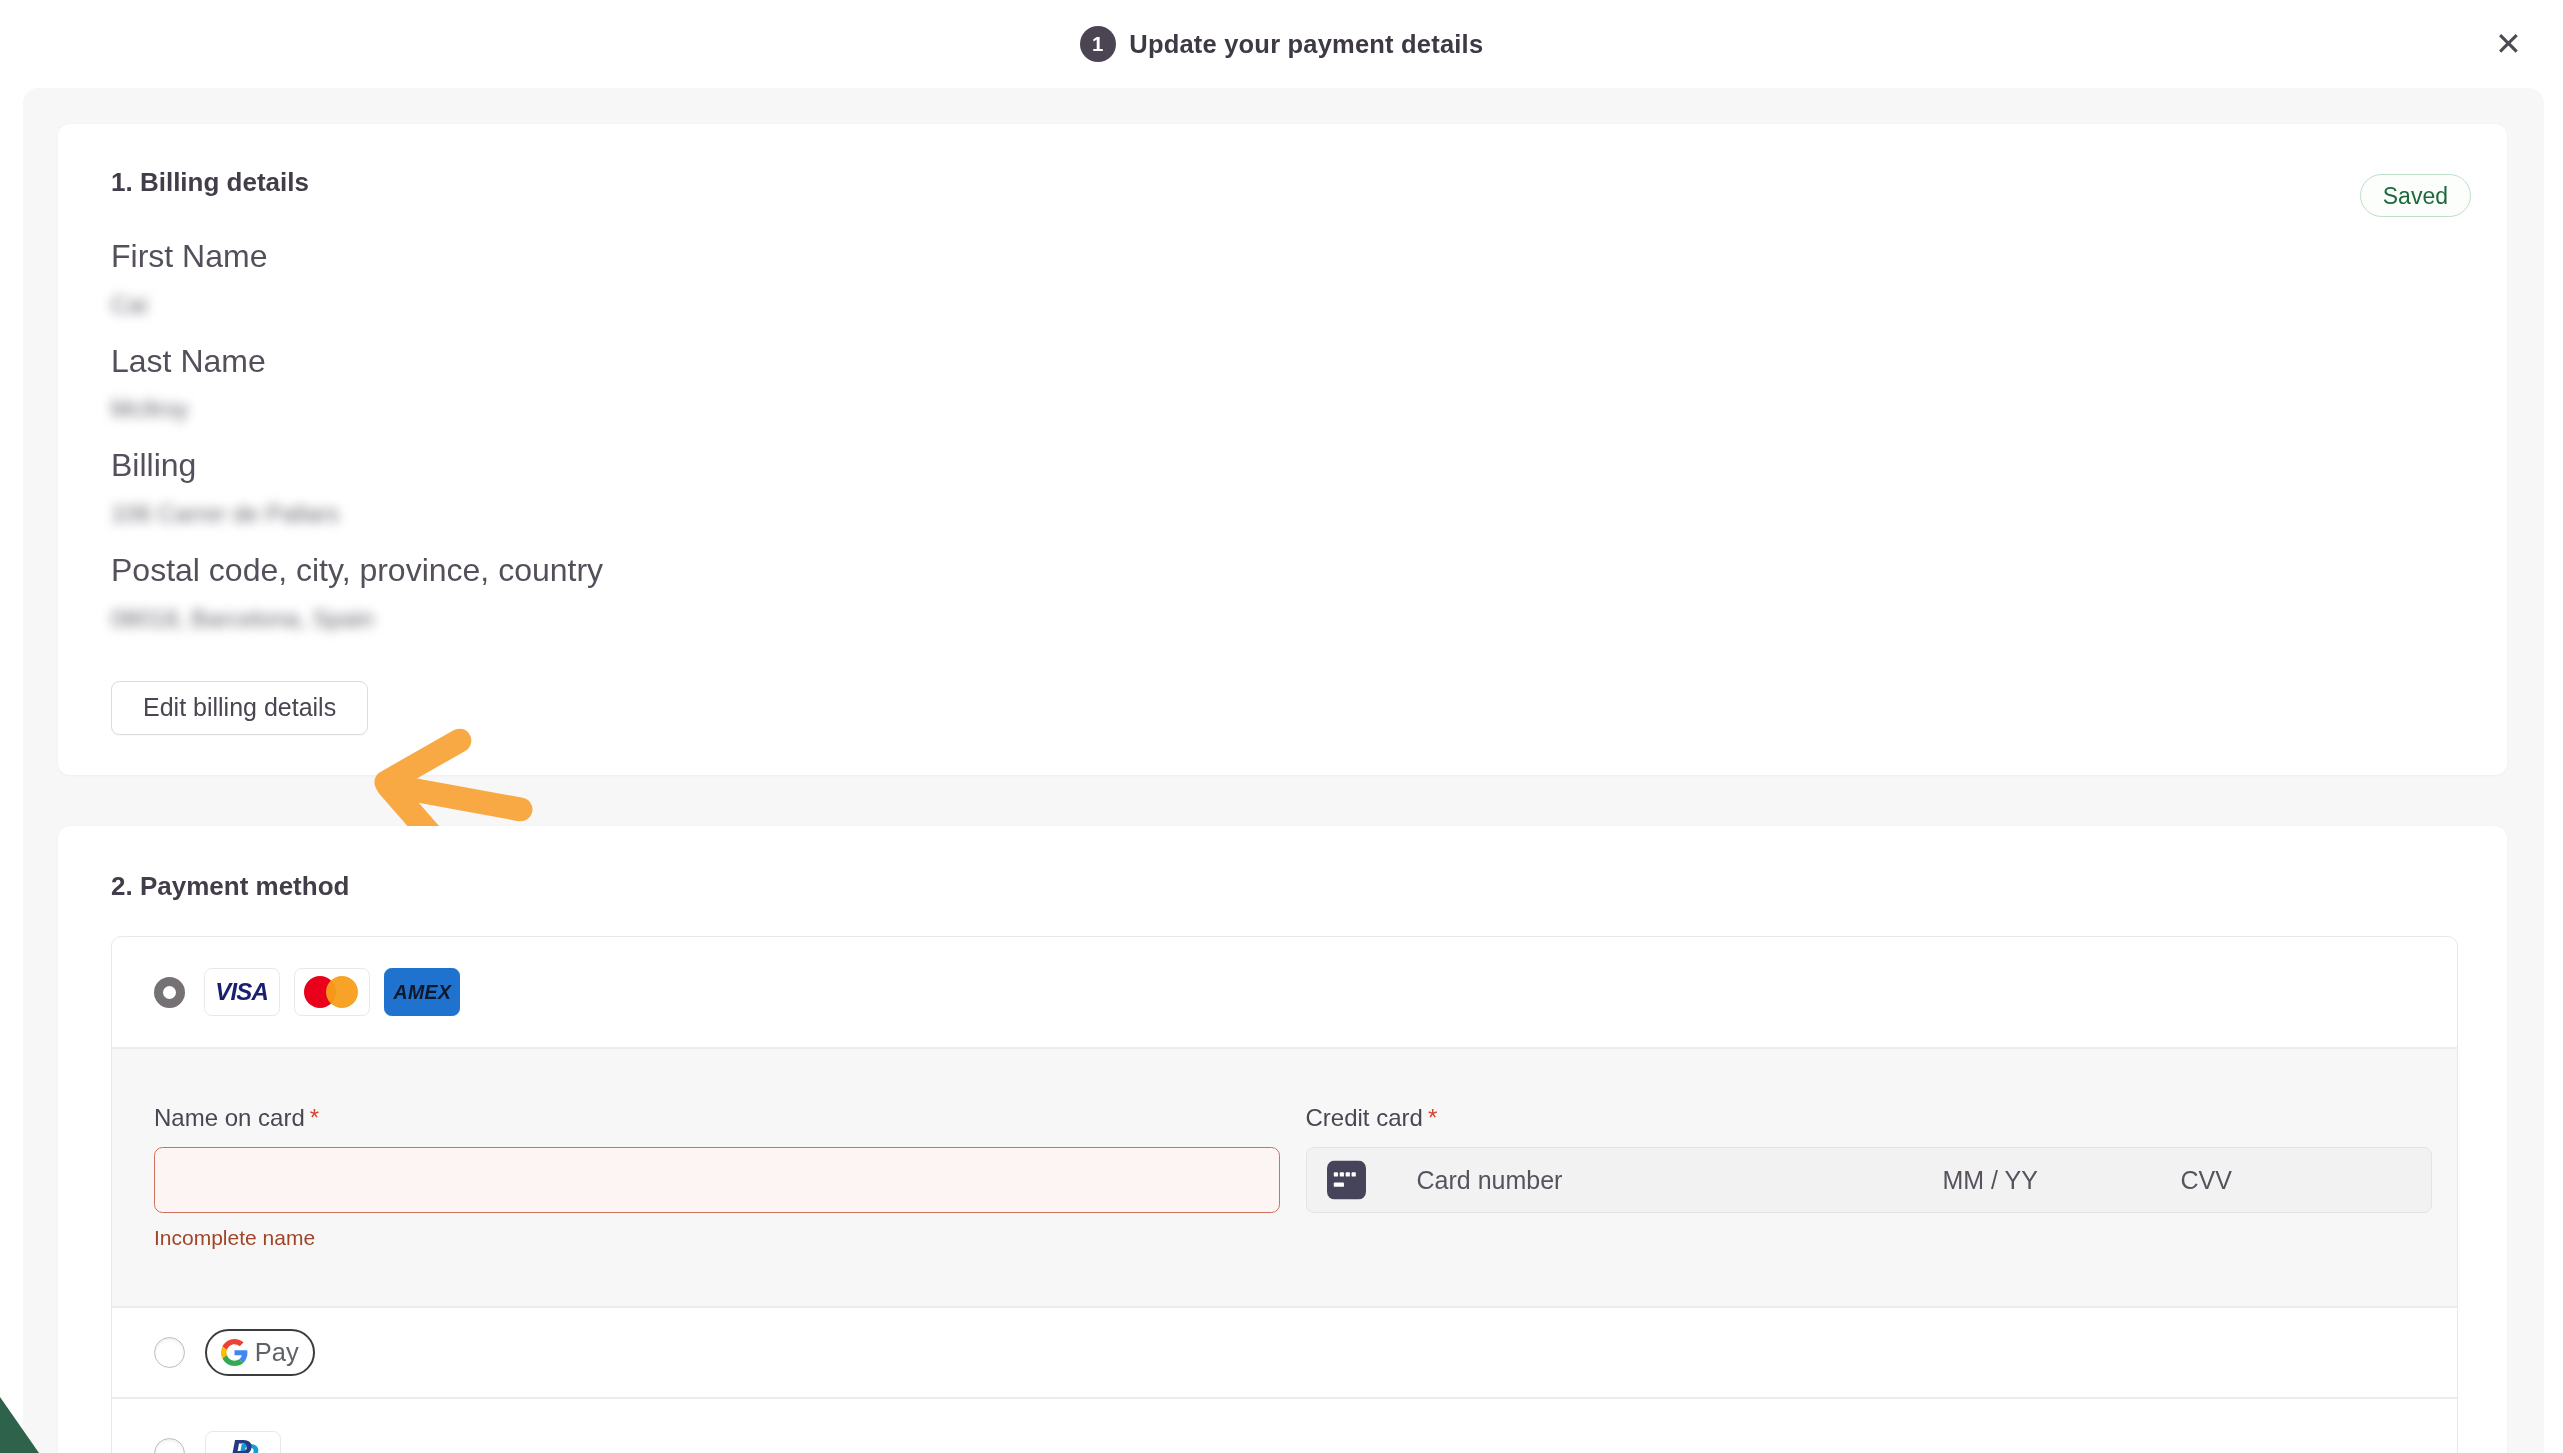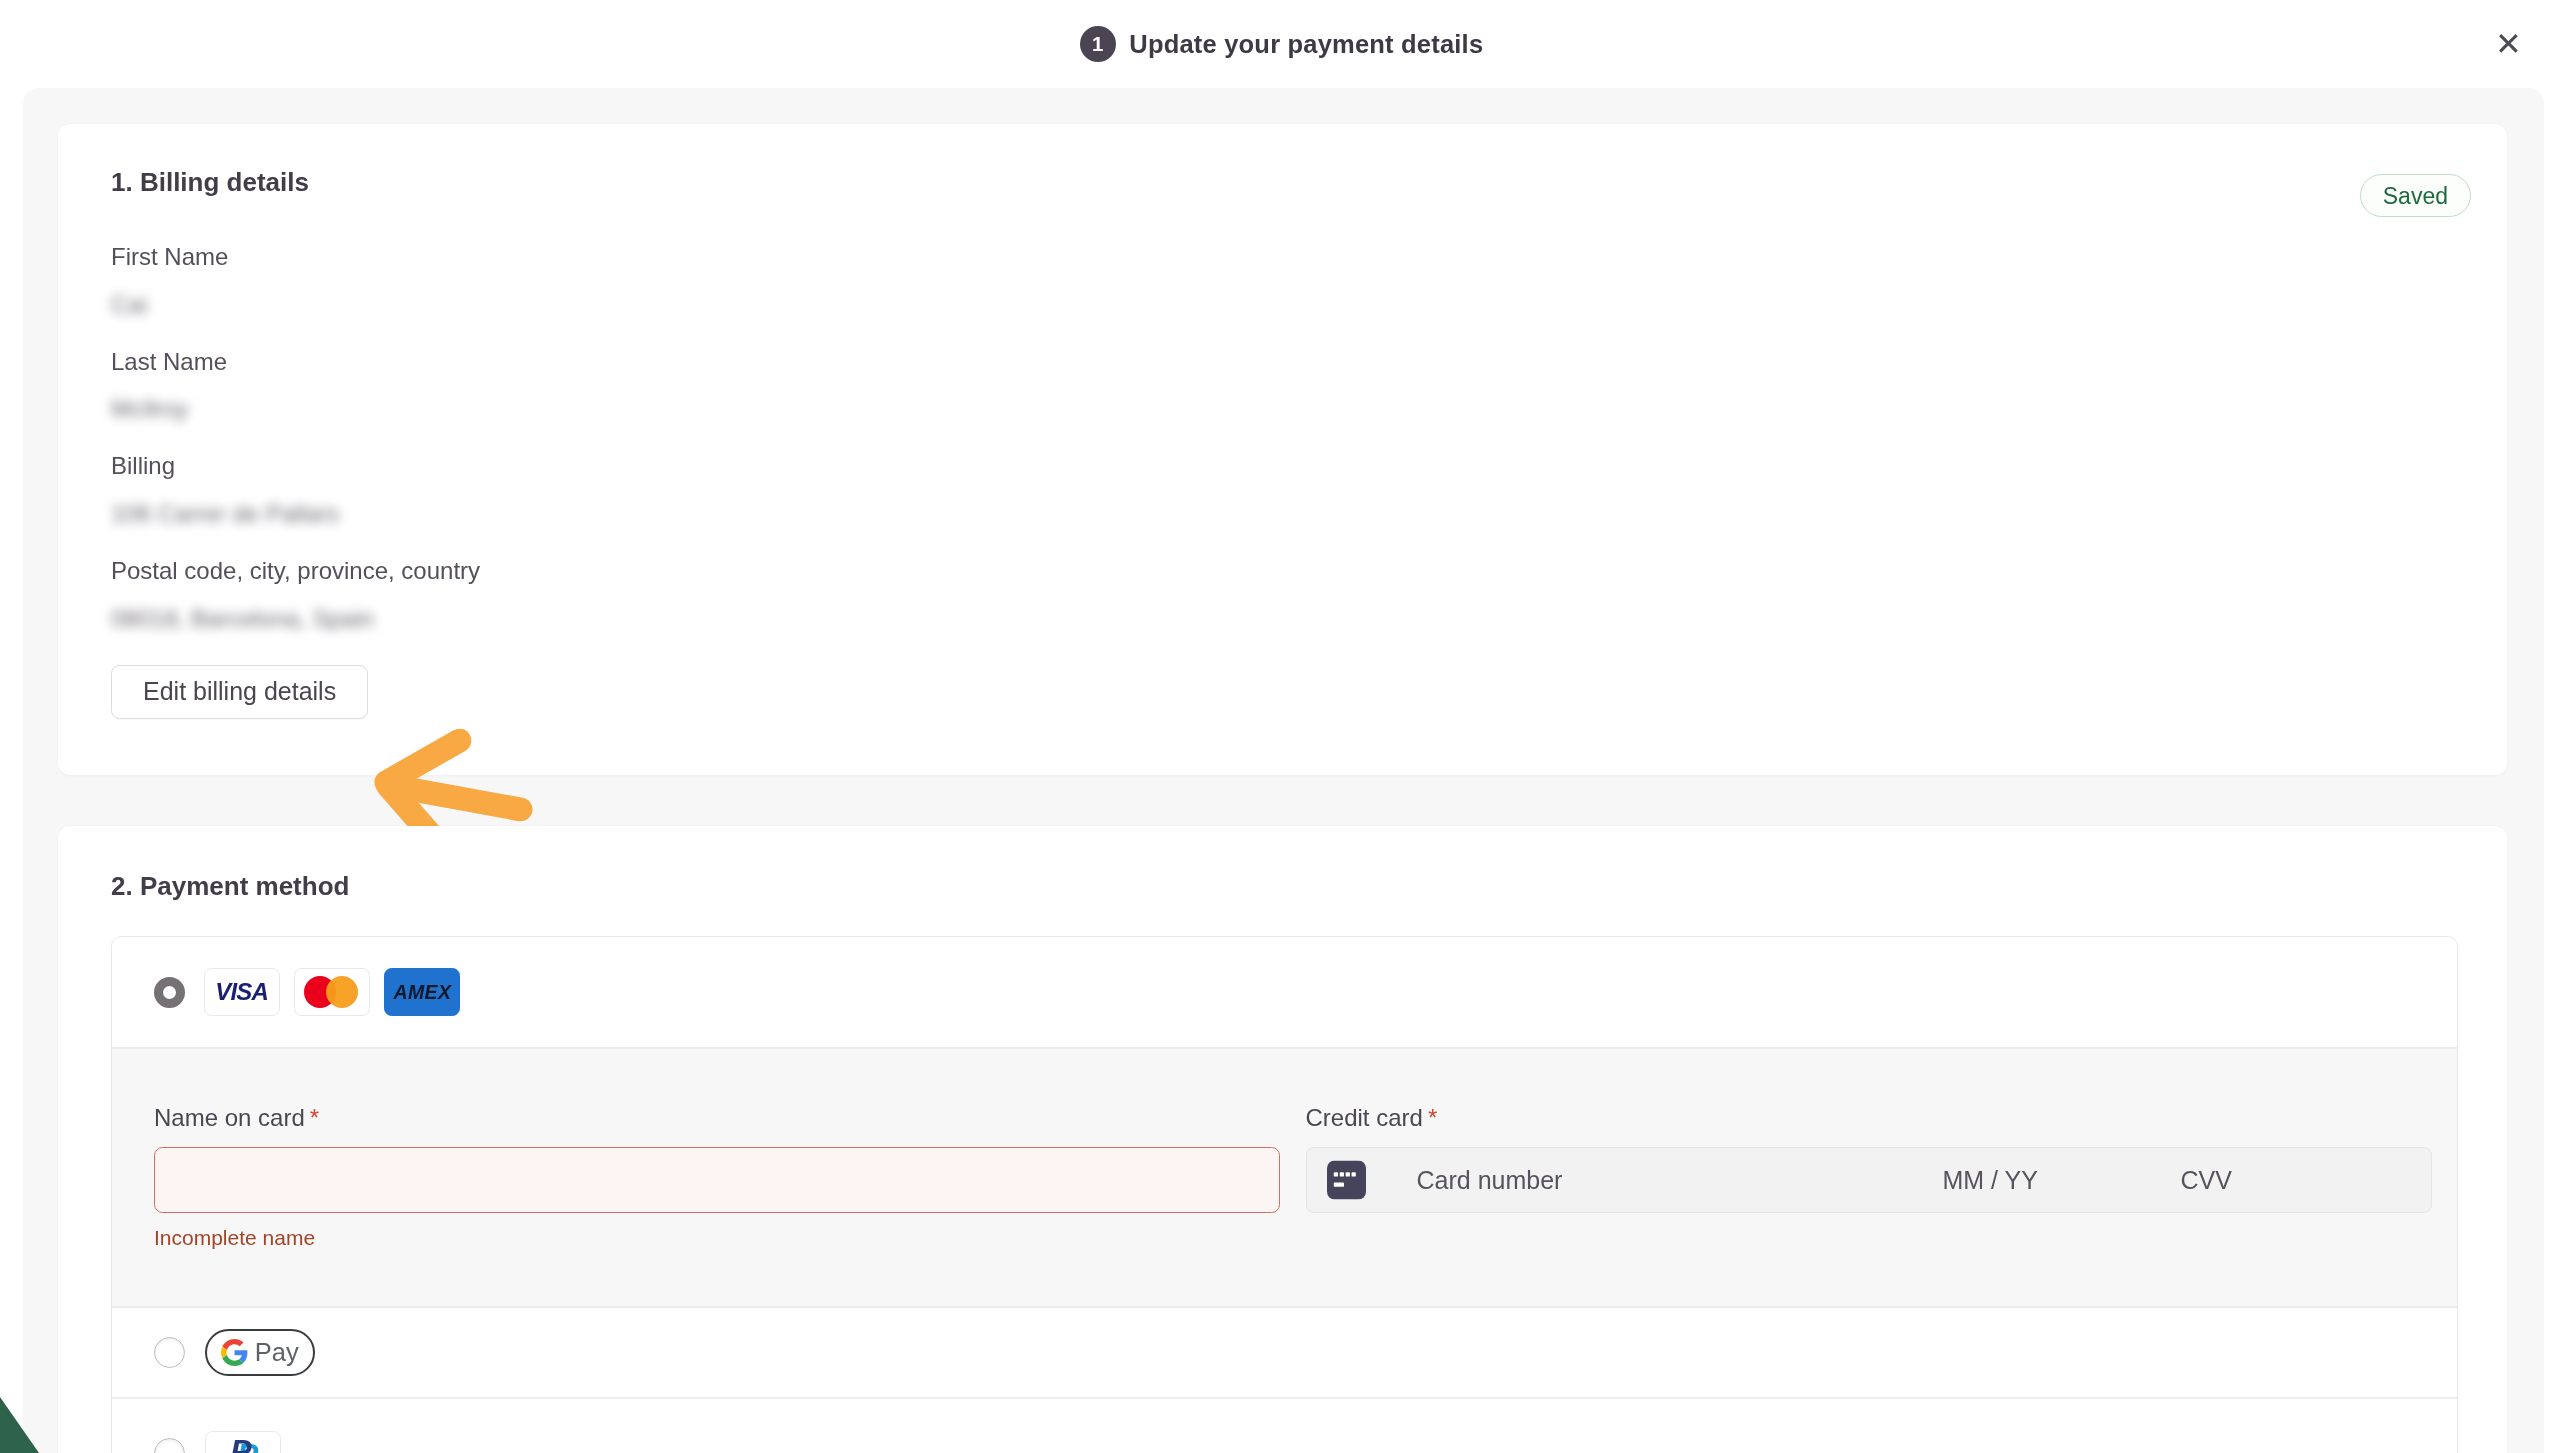--- a/index.html
+++ b/index.html
@@ -20,26 +20,26 @@
   .panel{position:absolute;left:23px;top:88px;width:2521px;height:1366px;
     background:#f7f7f8;border-radius:15.3px 15.3px 0 0;}
   .card{position:absolute;left:35px;width:2449px;background:#fff;border-radius:12px;
     box-shadow:0 0.8px 2.5px rgba(0,0,0,.04);box-sizing:border-box;}
   .card1{top:36px;height:651px;padding:42px 53px 0 53px;}
   .card2{top:738px;height:833px;padding:44px 49px 0 53px;}
   .card-title{font-size:26px;font-weight:600;color:#423d49;line-height:32px;}
   
   .saved-badge{position:absolute;top:50px;right:36px;border:1.7px solid #bedec8;color:#1e693c;
     background:#fcfefc;border-radius:24px;padding:7.6px 22px;font-size:23px;line-height:26px;}
-  .field-label{font-size:24px;color:#544f5a;line-height:29px;}
+  .field-label{font-size:32px;color:#544f5a;line-height:29px;}
   .field-label.first{margin-top:44px;}
   .field-label.next{margin-top:28px;}
   .field-value{font-size:24px;color:#6b6670;line-height:29px;margin-top:18.7px;filter:blur(5.1px);
     user-select:none;width:max-content;}
-  .edit-btn{margin-top:32px;height:54px;padding:0 31px;background:#fff;border:1.7px solid #dcdcde;
+  .edit-btn{margin-top:48px;height:54px;padding:0 31px;background:#fff;border:1.7px solid #dcdcde;
     border-radius:8.5px;font-size:25px;color:#4a4550;font-family:inherit;cursor:pointer;
     box-shadow:0 0.8px 1.7px rgba(0,0,0,.03);}
   .arrow-annotation{position:absolute;left:348px;top:639px;pointer-events:none;}
   
   .options-box{margin-top:34px;width:2347px;border:1.7px solid #e8e8ea;border-radius:10.2px;
     box-sizing:border-box;overflow:hidden;background:#fff;}
   .opt-row{display:flex;align-items:center;}
   .row-cards{height:110px;padding-left:42px;gap:18.7px;}
   .divider{height:1.7px;background:#ececee;}
   .radio{width:31px;height:31px;border-radius:50%;box-sizing:border-box;flex:0 0 auto;cursor:pointer;}

